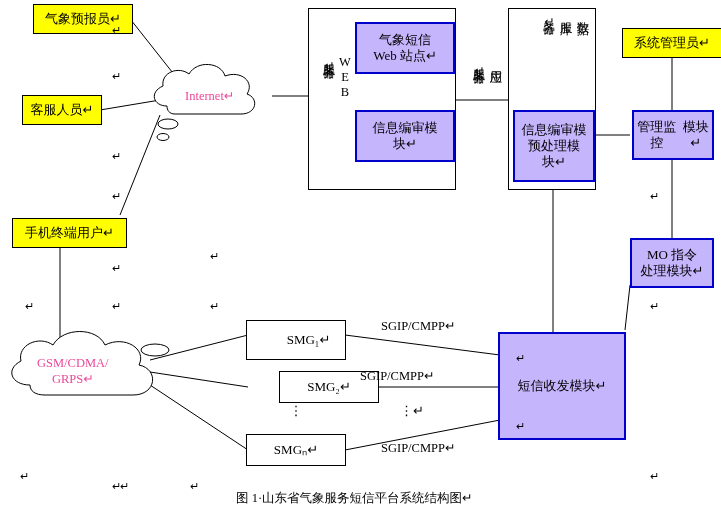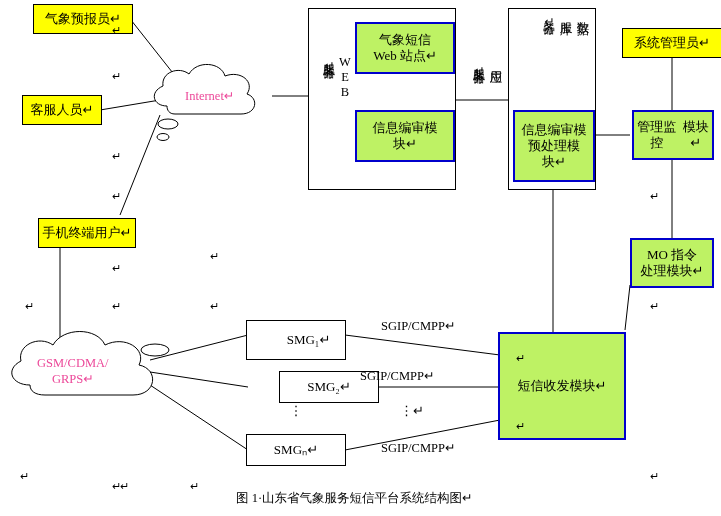--- a/index.html
+++ b/index.html
@@ -3,21 +3,21 @@
 <meta charset="utf-8">
 <style>
   html,body{margin:0;padding:0;}
   body{
     width:721px;height:516px;position:relative;background:#ffffff;
     font-family:"Liberation Serif", serif;
   }
   #canvas{position:absolute;left:0;top:0;width:721px;height:516px;}
   .node{position:absolute;box-sizing:border-box;display:flex;align-items:center;justify-content:center;text-align:center;line-height:1.25;}
   .yellow{background:#ffff00;border:1px solid #000;font-size:13px;color:#000;}
-  .blue{background:#bef264;border:2px solid #0000cc;font-size:13px;color:#000;align-items:center;}
+  .blue{background:#c4b5fd;border:2px solid #0000cc;font-size:13px;color:#000;align-items:center;}
   .plain{background:#ffffff;border:1px solid #000;font-size:13px;color:#000;}
   .vert{writing-mode:vertical-rl;text-orientation:upright;letter-spacing:1px;}
   .label{position:absolute;font-size:12.5px;color:#000;white-space:nowrap;}
   .caption{position:absolute;font-size:12.5px;color:#000;white-space:nowrap;}
   .inet-label{position:absolute;font-size:12.5px;color:#ec4899;}
   .dots{position:absolute;font-size:13px;color:#000;letter-spacing:0;line-height:6px;text-align:center;}
   .pilcrow{color:#000;font-size:11px;}
 </style>
 </head>
 <body>
@@ -77,21 +77,21 @@
 </div>
 
 <div class="node yellow" style="left:33px;top:4px;width:100px;height:30px;">
   <span>气象预报员↵</span>
 </div>
 
 <div class="node yellow" style="left:22px;top:95px;width:80px;height:30px;">
   <span>客服人员↵</span>
 </div>
 
-<div class="node yellow" style="left:38px;top:218px;width:98px;height:30px;">
+<div class="node yellow" style="left:12px;top:218px;width:115px;height:30px;">
   <span>手机终端用户↵</span>
 </div>
 
 <div class="node yellow" style="left:622px;top:28px;width:100px;height:30px;">
   <span>系统管理员↵</span>
 </div>
 
 <div class="node plain" style="left:308px;top:8px;width:148px;height:182px;display:block;"></div>
 
 <div class="node plain" style="left:508px;top:8px;width:88px;height:182px;display:block;"></div>

